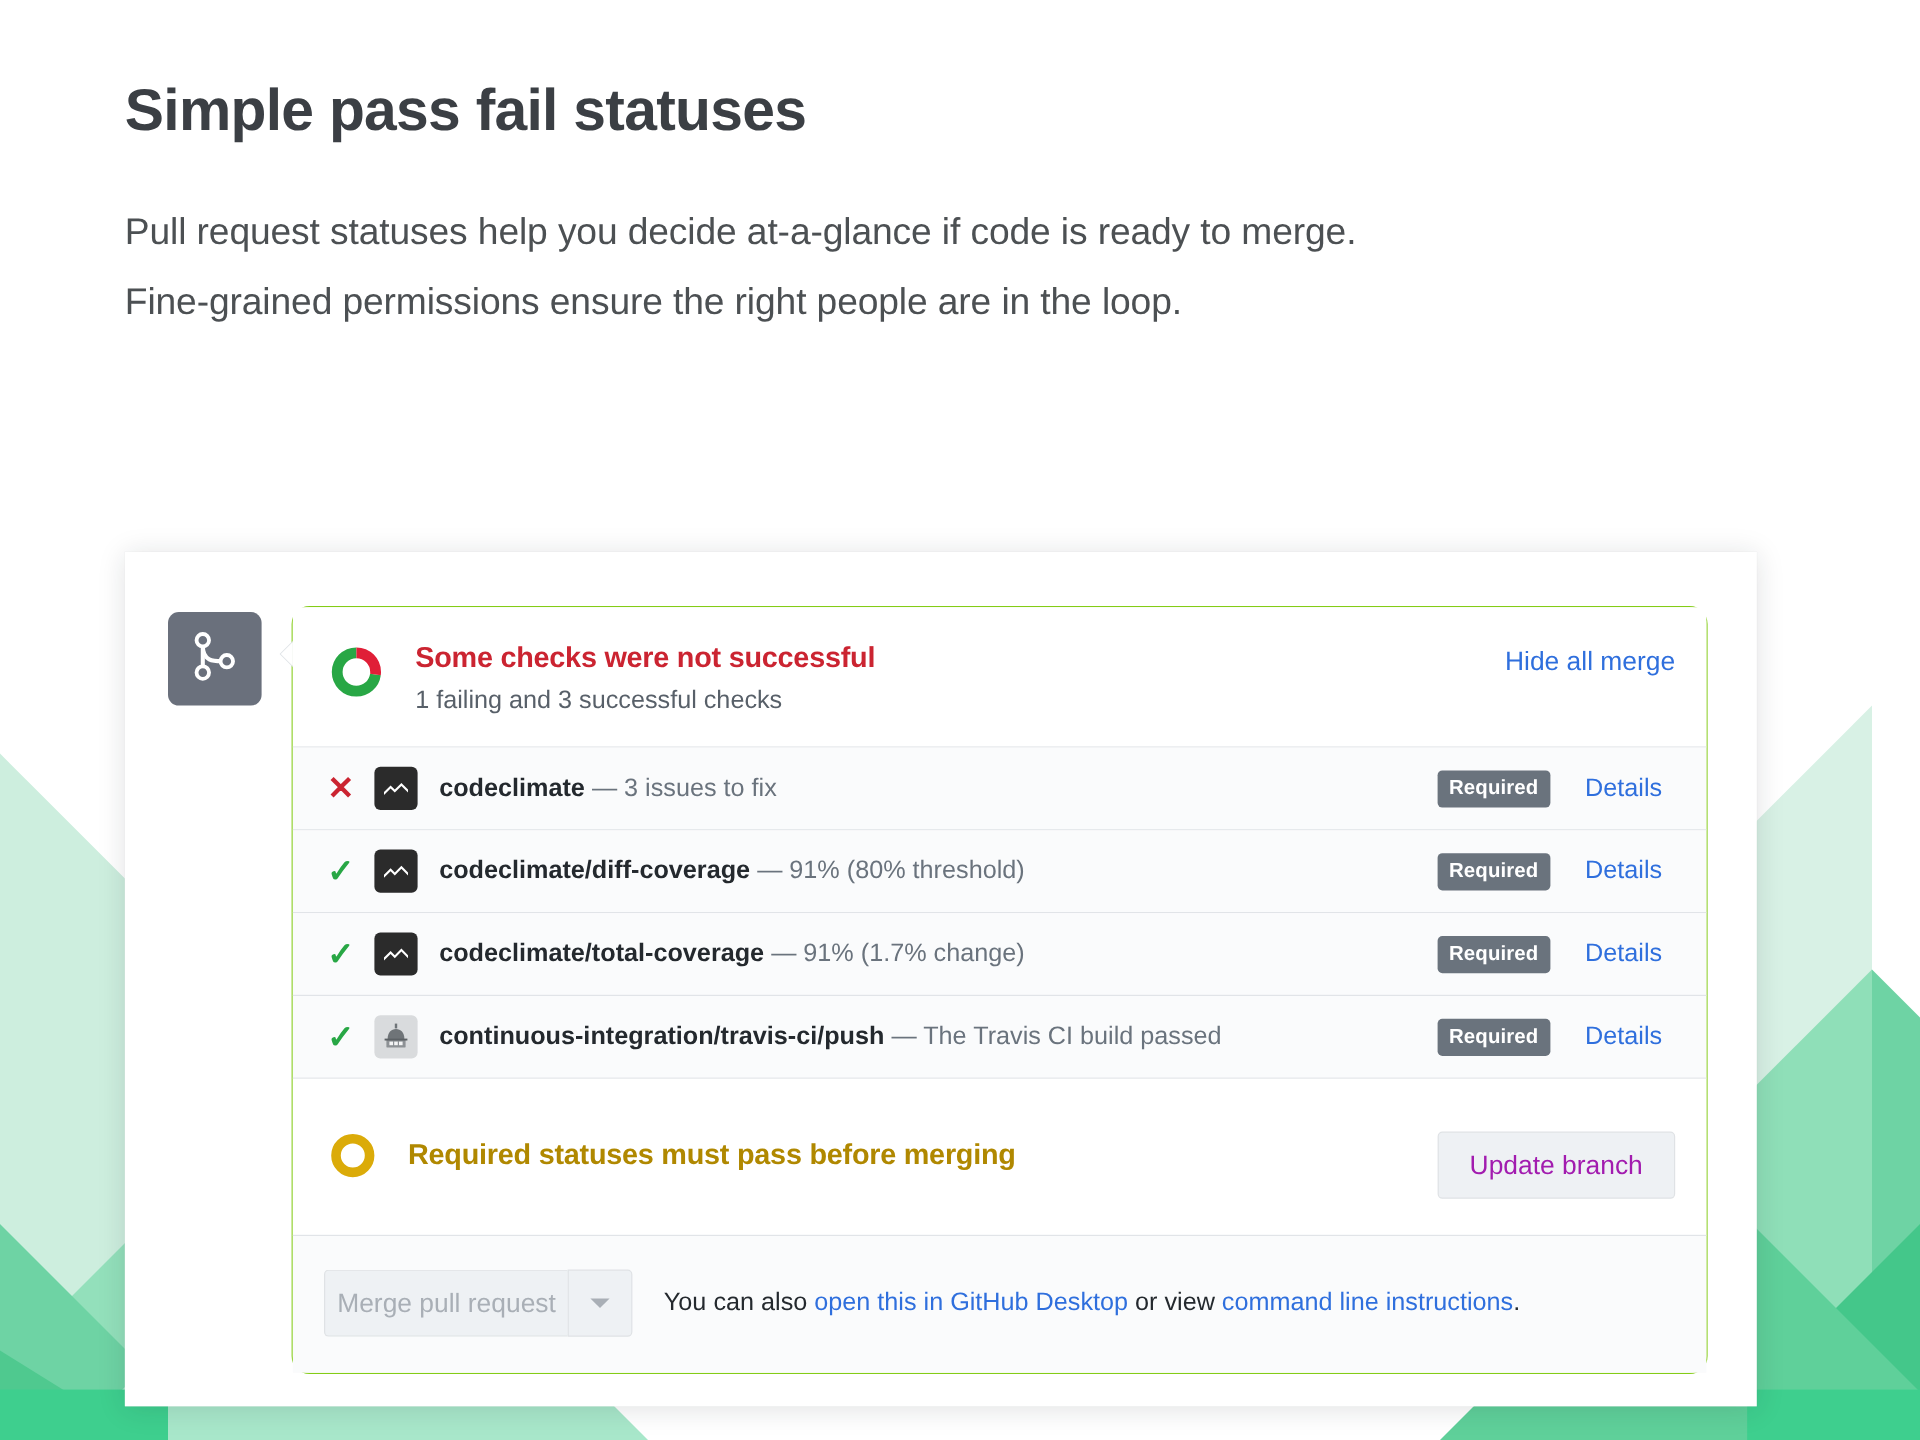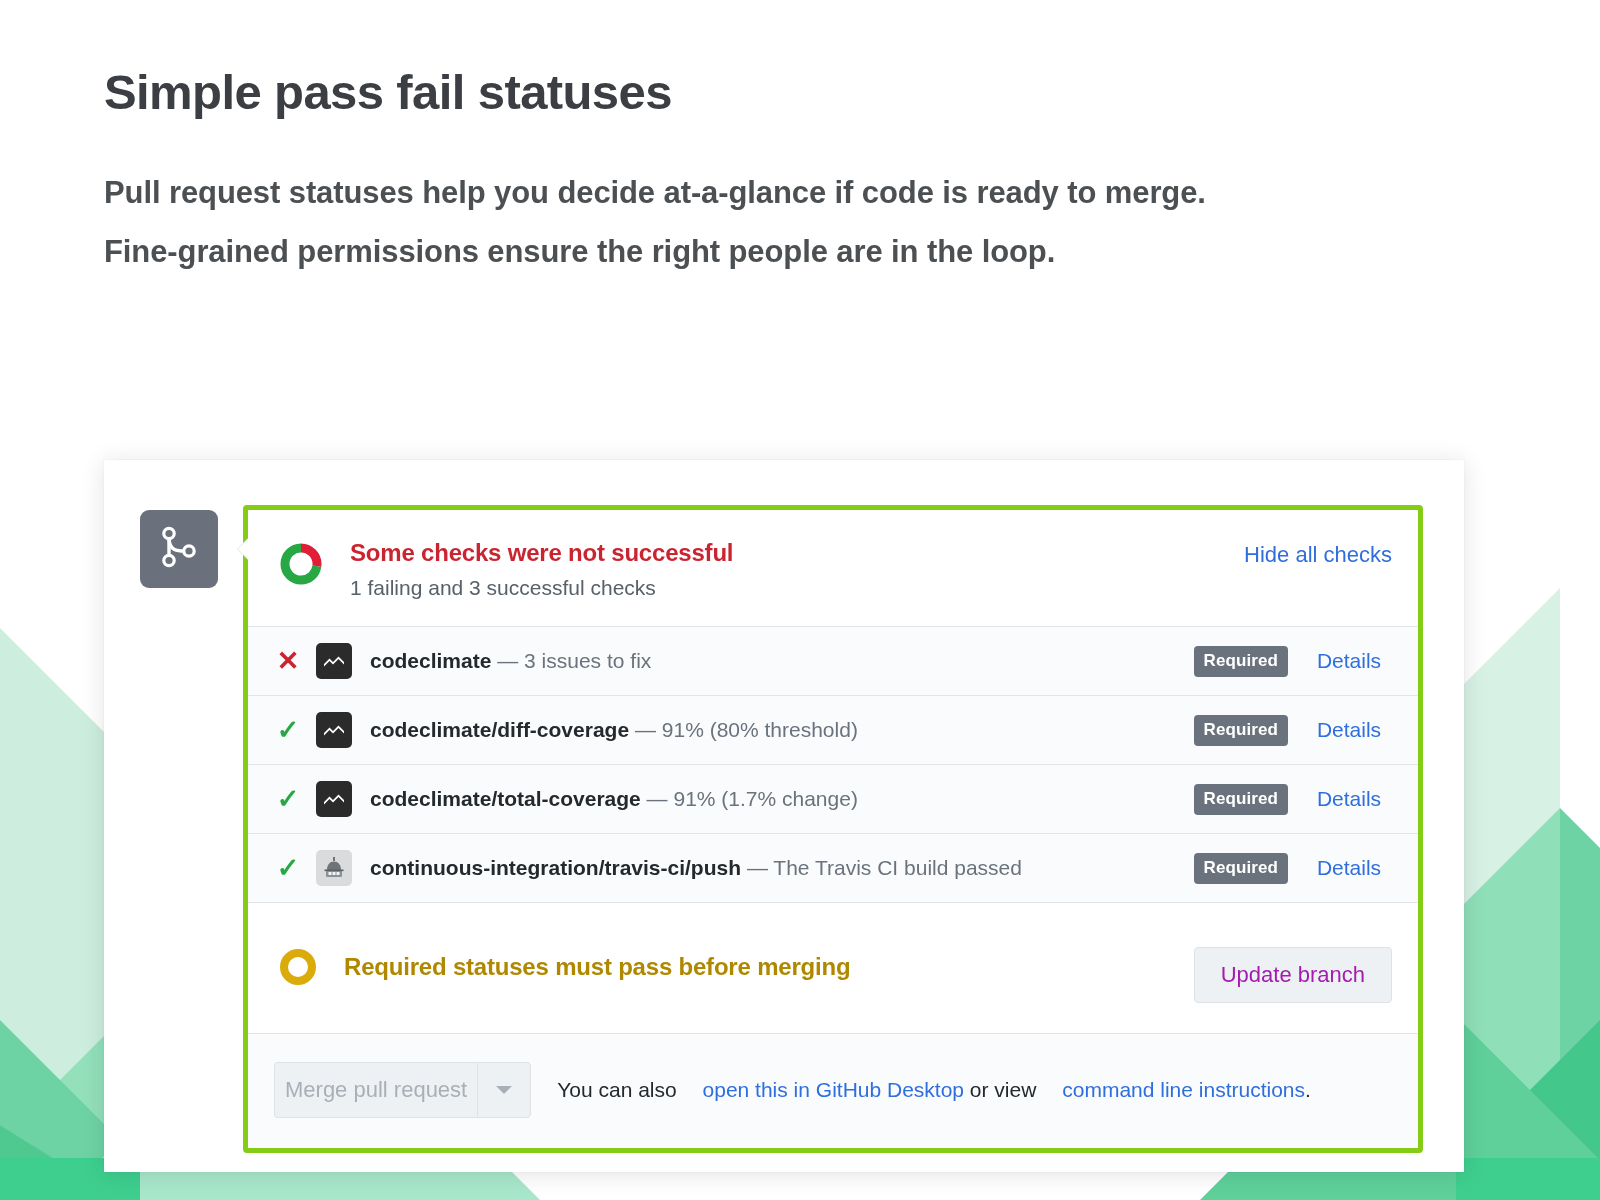--- a/index.html
+++ b/index.html
@@ -12,21 +12,21 @@
   #stage { position: relative; width: 1600px; height: 1004px; background: #fff; }
 
   
   .heading-wrap { position: absolute; left: 104px; top: 66px; width: 1400px; }
   .page-title {
     font-size: 49px; font-weight: bold; color: #3b3f44;
     letter-spacing: -0.6px; line-height: 1.08;
   }
   .page-subtitle {
     margin-top: 44px;
-    font-size: 31px; font-weight: 700; color: #4c5053;
+    font-size: 31px; font-weight: 400; color: #4c5053;
     line-height: 1.92; letter-spacing: -0.1px;
   }
 
   
   #bg-art { position: absolute; left: 0; top: 388px; width: 1600px; height: 812px; overflow: hidden; }
   #bg-art svg { display: block; }
 
   
   .card {
     position: absolute; left: 104px; top: 460px;
@@ -40,21 +40,21 @@
     position: absolute; left: 36px; top: 50px;
     width: 78px; height: 78px; border-radius: 9px;
     background: #6a707c;
     display: flex; align-items: center; justify-content: center;
   }
 
   
   .panel {
     position: absolute; left: 139px; top: 45px;
     width: 1180px;
-    border: 5px solid #84cc16; border-radius: 4px;
+    border: 1px solid #84cc16; border-radius: 15px;
     background: #fff;
   }
   
   .panel-arrow {
     position: absolute; left: -11px; top: 28px;
     width: 0; height: 0;
     border-top: 11px solid transparent;
     border-bottom: 11px solid transparent;
     border-right: 11px solid #e1e4e8;
   }
@@ -169,21 +169,21 @@
     border-radius: 0 4px 4px 0;
     width: 54px; display: flex; align-items: center; justify-content: center;
     cursor: default;
   }
   .caret-glyph {
     width: 0; height: 0;
     border-left: 8px solid transparent; border-right: 8px solid transparent;
     border-top: 8px solid #a9afb6;
   }
   .foot-note { margin-left: 26px; font-size: 21px; color: #24292e; }
-  .foot-note a { color: #2f6fdd; text-decoration: none; cursor: pointer; margin-left: 20px; }
+  .foot-note a { color: #2f6fdd; text-decoration: none; cursor: pointer; }
 </style>
 </head>
 <body>
 
 <div id="stage">
 
   <div class="heading-wrap">
     <h1 class="page-title">Simple pass fail statuses</h1>
     <p class="page-subtitle">
       <span>Pull request statuses help you decide at-a-glance if code is ready to merge.</span><br>
@@ -253,21 +253,21 @@
 
             <circle cx="23" cy="23" r="16" fill="none" stroke="#28a745" stroke-width="9" stroke-dasharray="73.4 27.1" stroke-dashoffset="-27.1" transform="rotate(-90 23 23)"></circle>
 
             <circle cx="23" cy="23" r="16" fill="none" stroke="#e01e37" stroke-width="9" stroke-dasharray="27.1 73.4" transform="rotate(-90 23 23)"></circle>
           </svg>
         </span>
         <div class="head-text">
           <div class="head-title">Some checks were not successful</div>
           <div class="head-sub">1 failing and 3 successful checks</div>
         </div>
-        <a class="hide-all">Hide all checks</a>
+        <a class="hide-all">Hide all merge</a>
       </div>
 
       <div id="checks-container">
           <div class="check-row">
             <span class="check-mark mark-fail">✕</span>
             <span class="avatar avatar-codeclimate">
   <svg width="24" height="24" viewBox="0 0 24 24" xmlns="http://www.w3.org/2000/svg">
     <path d="M2 15 L7.5 9.5 L11 13 L16.5 7.5 L22 13 L22 15.5 L16.5 10 L11 15.5 L7.5 12 L2 17.5 Z" fill="#ffffff"></path>
   </svg>
 </span>

